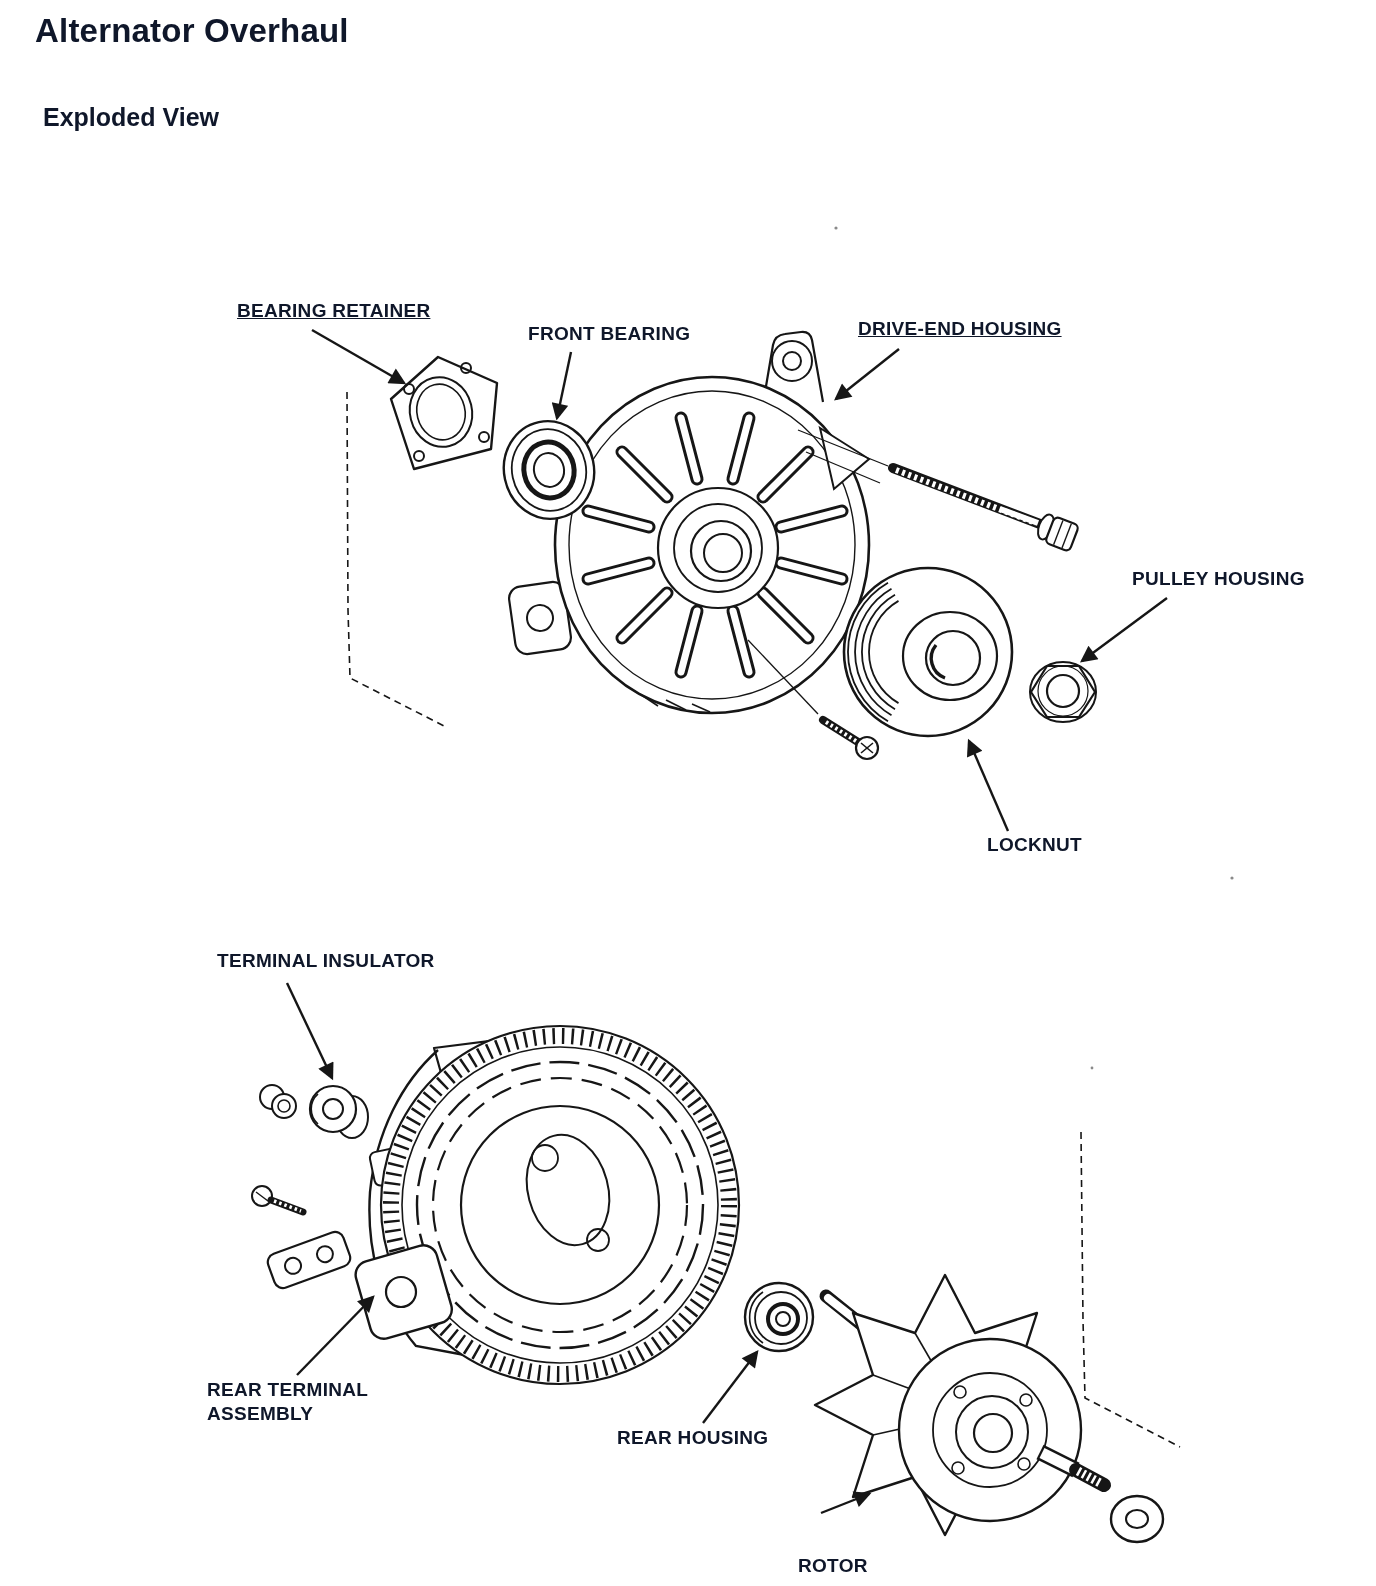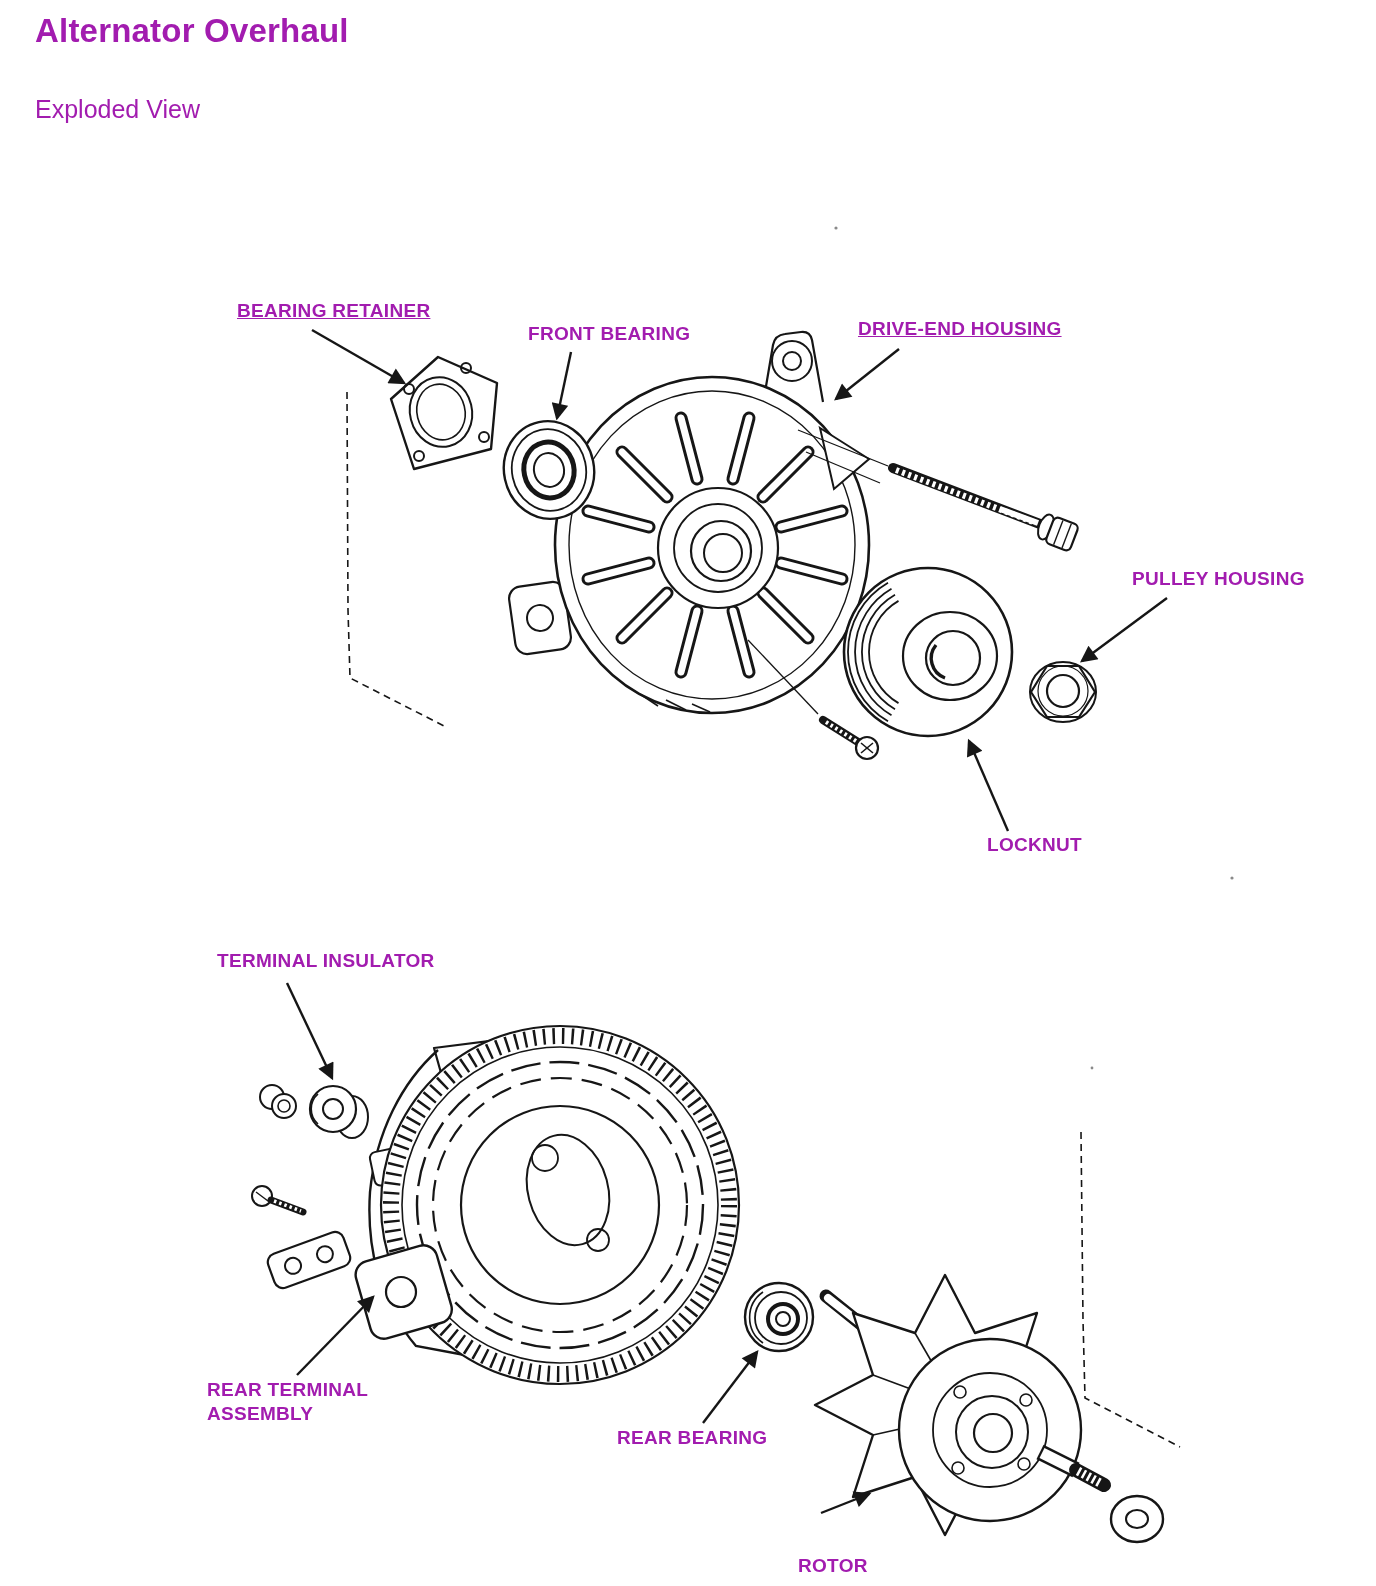--- a/index.html
+++ b/index.html
@@ -2,30 +2,30 @@
 <html><head>
 <meta charset="utf-8">
 <style>
   html,body{margin:0;padding:0;background:#ffffff;}
   .page{
     position:relative;
     width:1376px;
     height:1586px;
     background:#ffffff;
     font-family:"Liberation Sans", sans-serif;
-    color:#a21caf;
+    color:#0f172a;
     overflow:hidden;
   }
   .doc-title{
     position:absolute; left:35px; top:12px;
     font-size:33px; font-weight:bold; letter-spacing:.2px; margin:0;
   }
   .doc-subtitle{
     position:absolute; left:35px; top:95px;
-    font-size:25px; font-weight:normal; margin:0;
+    font-size:25px; font-weight:bold; margin:8px;
   }
   .part-label{
     position:absolute;
     font-weight:bold;
     font-size:19px;
     letter-spacing:.3px;
     white-space:nowrap;
     line-height:24px;
   }
   svg.diagram{position:absolute; left:0; top:0;}
@@ -274,16 +274,16 @@
   <div class="part-label" style="left:237px; top:299px;text-decoration:underline;">BEARING RETAINER</div>
   <div class="part-label" style="left:528px; top:322px;">FRONT BEARING</div>
   <div class="part-label" style="left:858px; top:317px;text-decoration:underline;">DRIVE-END HOUSING</div>
   <div class="part-label" style="left:1132px; top:567px;">PULLEY HOUSING</div>
   <div class="part-label" style="left:987px; top:833px;">LOCKNUT</div>
   <div class="part-label" style="left:217px; top:949px;">TERMINAL INSULATOR</div>
   <div class="part-label" style="left:207px; top:1378px;">
     <div>REAR TERMINAL</div>
     <div>ASSEMBLY</div>
   </div>
-  <div class="part-label" style="left:617px; top:1426px;">REAR BEARING</div>
+  <div class="part-label" style="left:617px; top:1426px;">REAR HOUSING</div>
   <div class="part-label" style="left:772px; top:1554px;margin-left:26px;">ROTOR</div>
 
 </div>
 
 </body></html>

